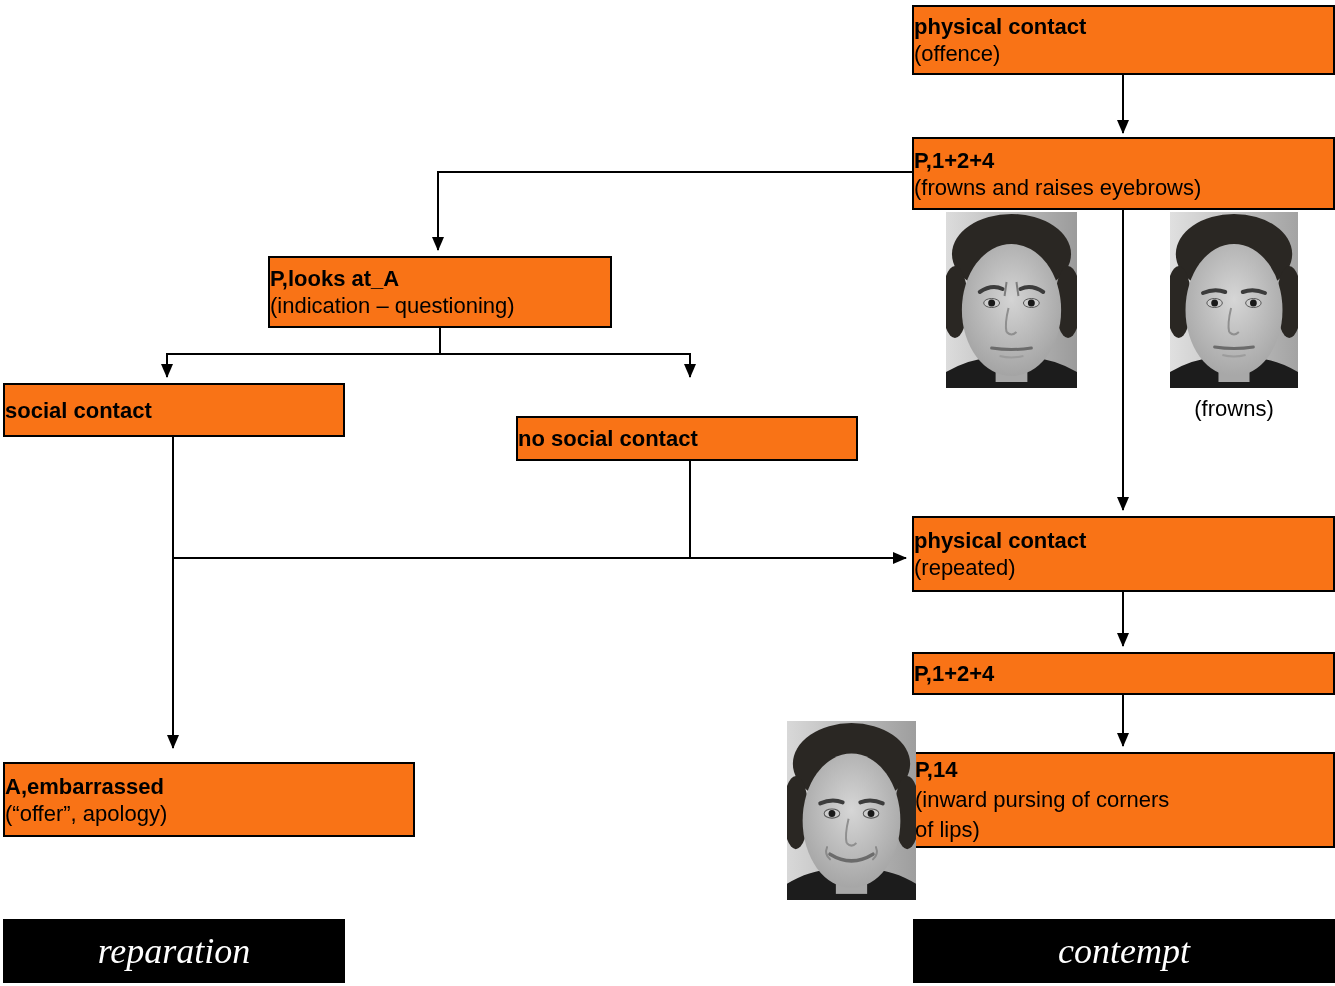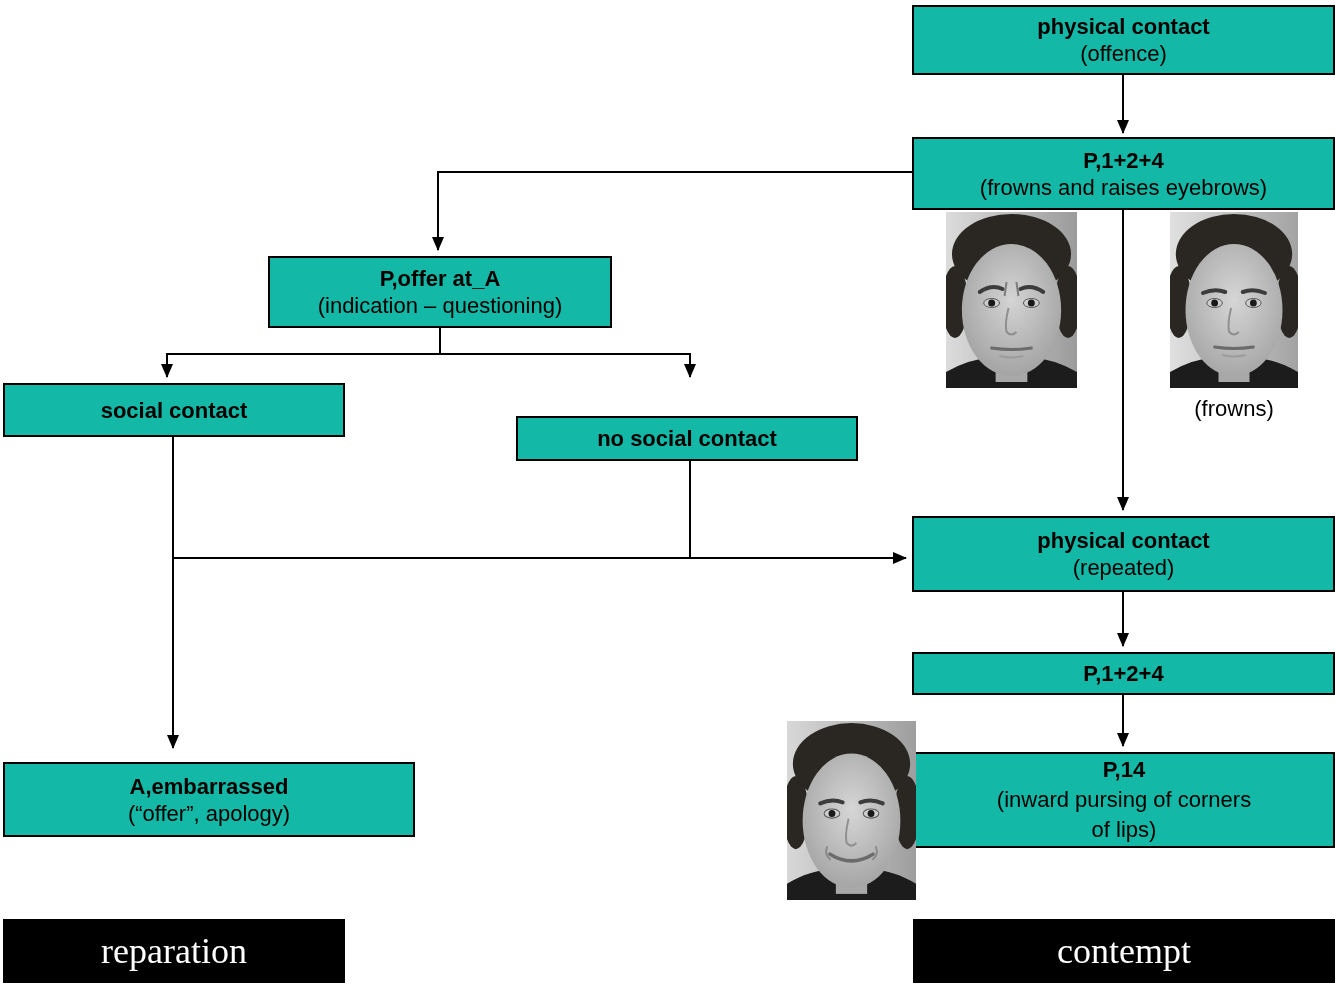--- a/index.html
+++ b/index.html
@@ -15,46 +15,47 @@
     background: #ffffff;
   }
   .connectors {
     position: absolute; left: 0; top: 0;
     width: 1335px; height: 986px;
     pointer-events: none;
   }
   .node {
     position: absolute;
     box-sizing: border-box;
-    background: #14b8a6;
+    background: #f97316;
     border: 2px solid #000000;
     display: flex;
     flex-direction: column;
     justify-content: center;
-    align-items: center;
+    align-items: flex-start;
     text-align: center;
     color: #000000;
     font-size: 22px;
     line-height: 27px;
   }
   .node .title { font-weight: 700; }
   .node .sub { font-weight: 400; }
   .node-p14 { line-height: 30px; }
   .outcome {
     position: absolute;
     box-sizing: border-box;
     background: #000000;
     color: #ffffff;
     display: flex;
     justify-content: center;
     align-items: center;
     text-align: left;
     font-family: "Liberation Serif", serif;
     font-size: 36px;
     font-weight: 400;
+    font-style: italic;
   }
   .photo {
     position: absolute;
     display: block;
   }
   .caption {
     position: absolute;
     font-size: 22px;
     color: #000000;
     text-align: center;
@@ -107,21 +108,21 @@
     <div class="title">physical contact</div>
     <div class="sub">(offence)</div>
   </div>
 
   <div class="node" id="n-p124-top">
     <div class="title">P,1+2+4</div>
     <div class="sub">(frowns and raises eyebrows)</div>
   </div>
 
   <div class="node" id="n-looks">
-    <div class="title">P,offer at_A</div>
+    <div class="title">P,looks at_A</div>
     <div class="sub">(indication – questioning)</div>
   </div>
 
   <div class="node" id="n-social">
     <div class="title">social contact</div>
   </div>
 
   <div class="node" id="n-nosocial">
     <div class="title">no social contact</div>
   </div>

